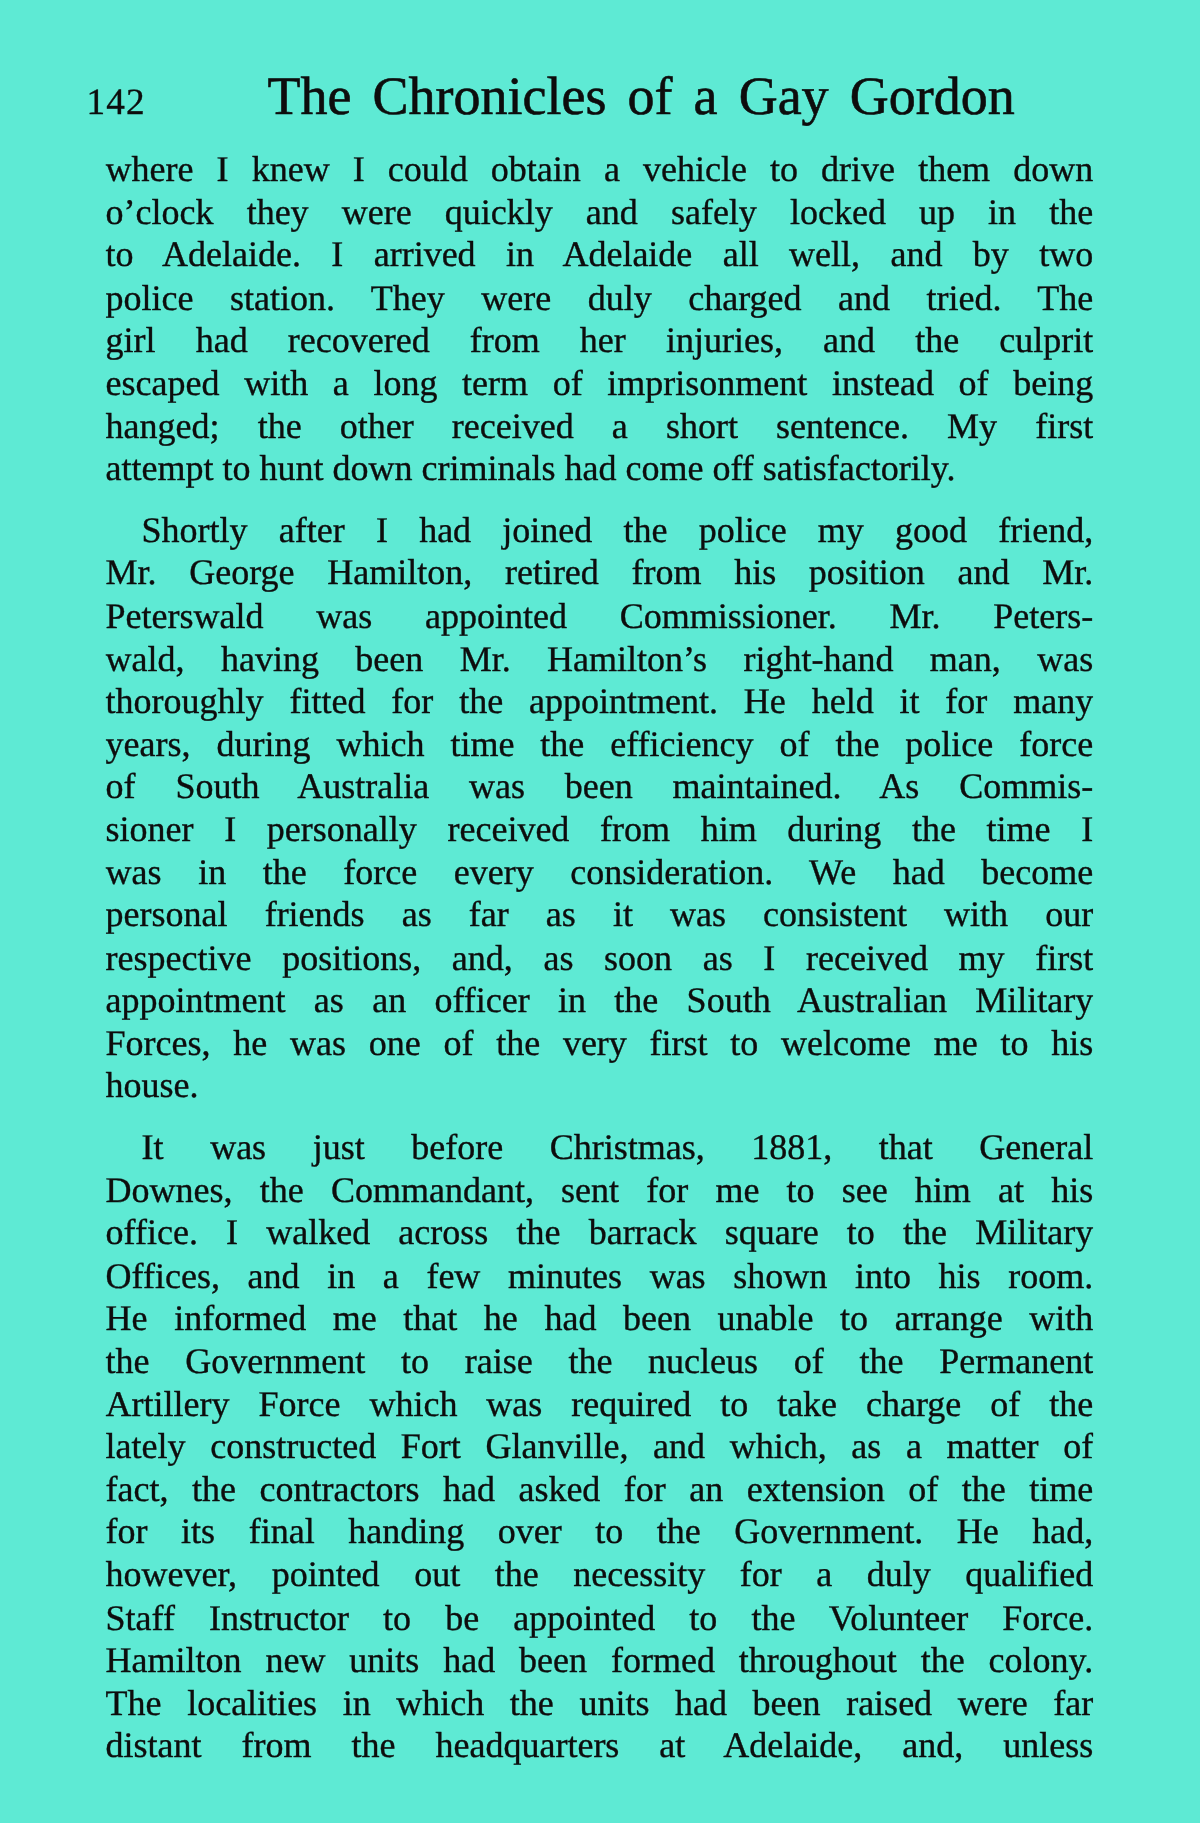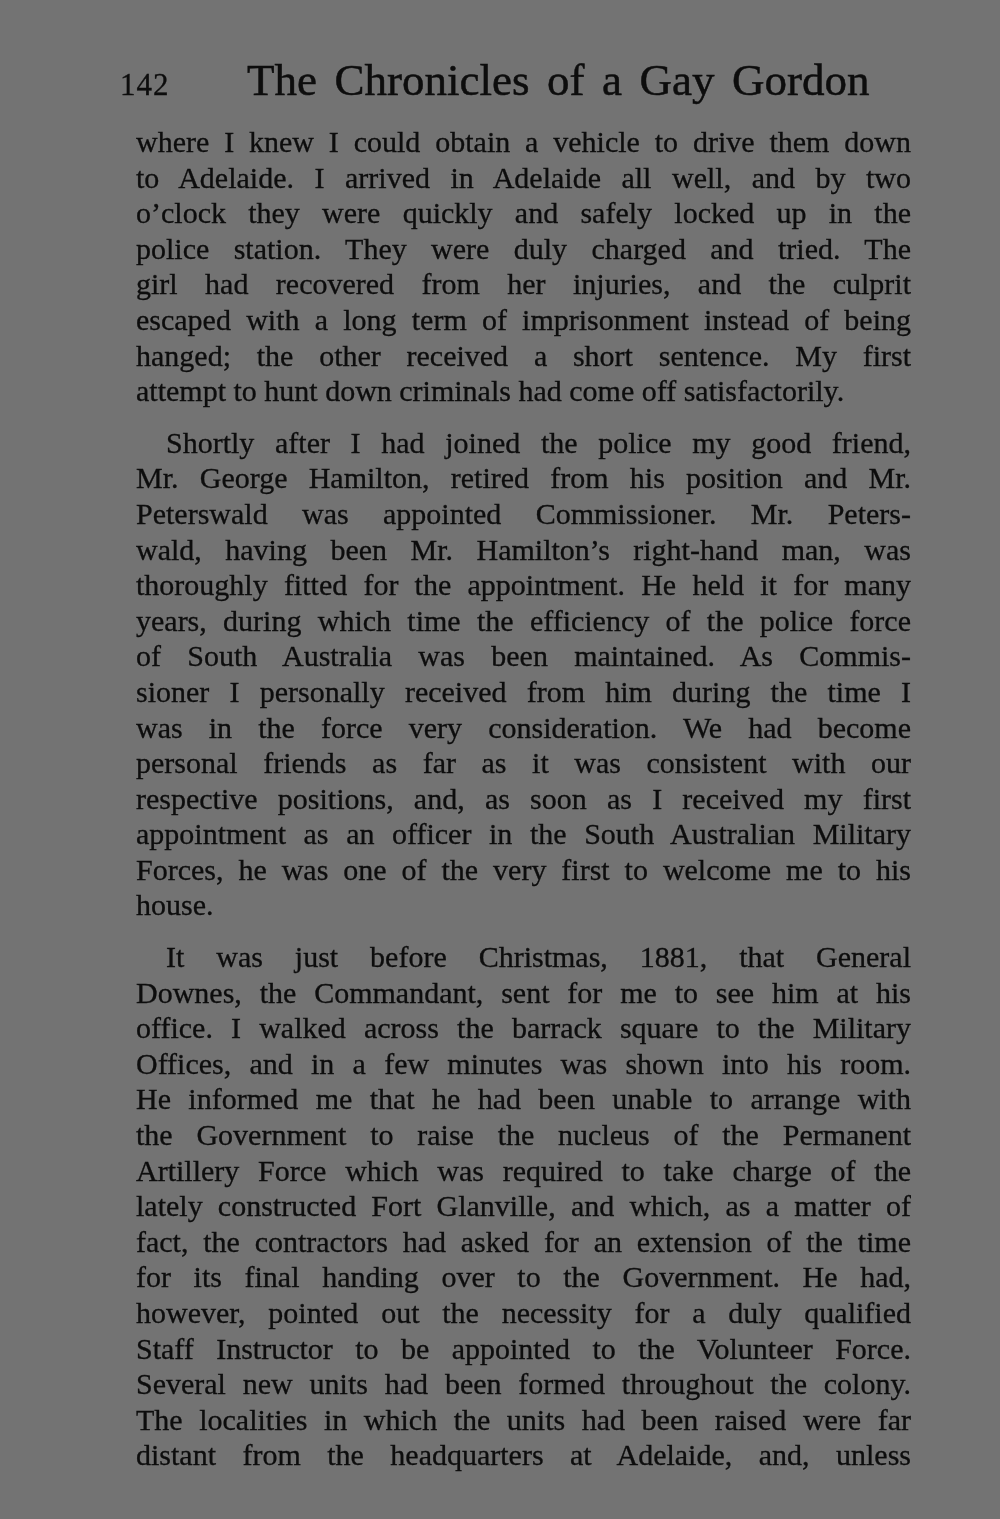--- a/index.html
+++ b/index.html
@@ -1,22 +1,22 @@
 <!DOCTYPE html>
 <html><head>
 <meta charset="utf-8">
 <style>
   html, body { margin: 0; padding: 0; background: #ffffff; }
   .page {
     position: relative;
     width: 1000px;
     height: 1519px;
-    background: #737373;
+    background: #5eead4;
     box-sizing: border-box;
-    padding: 54px 73px 0 120px;
+    padding: 54px 73px 0 72px;
     font-family: "Liberation Serif", "DejaVu Serif", serif;
     color: #0d0d0d;
     -webkit-text-stroke: 0.3px #0d0d0d;
     overflow: hidden;
   }
   .header {
     display: flex;
     align-items: baseline;
     height: 46px;
     margin-bottom: 24px;
@@ -55,58 +55,58 @@
 
   <div class="header">
     <span class="page-number">142</span>
     <span class="title">The Chronicles of a Gay Gordon</span>
   </div>
 
   <div class="body-text">
 
     <div class="paragraph">
       <div class="line">where I knew I could obtain a vehicle to drive them down</div>
+      <div class="line">o’clock they were quickly and safely locked up in the</div>
       <div class="line">to Adelaide. I arrived in Adelaide all well, and by two</div>
-      <div class="line">o’clock they were quickly and safely locked up in the</div>
       <div class="line">police station. They were duly charged and tried. The</div>
       <div class="line">girl had recovered from her injuries, and the culprit</div>
       <div class="line">escaped with a long term of imprisonment instead of being</div>
       <div class="line">hanged; the other received a short sentence. My first</div>
       <div class="line end">attempt to hunt down criminals had come off satisfactorily.</div>
     </div>
 
     <div class="paragraph">
       <div class="line indent">Shortly after I had joined the police my good friend,</div>
       <div class="line">Mr. George Hamilton, retired from his position and Mr.</div>
       <div class="line">Peterswald was appointed Commissioner. Mr. Peters-</div>
       <div class="line">wald, having been Mr. Hamilton’s right-hand man, was</div>
       <div class="line">thoroughly fitted for the appointment. He held it for many</div>
       <div class="line">years, during which time the efficiency of the police force</div>
       <div class="line">of South Australia was been maintained. As Commis-</div>
       <div class="line">sioner I personally received from him during the time I</div>
-      <div class="line">was in the force very consideration. We had become</div>
+      <div class="line">was in the force every consideration. We had become</div>
       <div class="line">personal friends as far as it was consistent with our</div>
       <div class="line">respective positions, and, as soon as I received my first</div>
       <div class="line">appointment as an officer in the South Australian Military</div>
       <div class="line">Forces, he was one of the very first to welcome me to his</div>
       <div class="line end">house.</div>
     </div>
 
     <div class="paragraph">
       <div class="line indent">It was just before Christmas, 1881, that General</div>
       <div class="line">Downes, the Commandant, sent for me to see him at his</div>
       <div class="line">office. I walked across the barrack square to the Military</div>
       <div class="line">Offices, and in a few minutes was shown into his room.</div>
       <div class="line">He informed me that he had been unable to arrange with</div>
       <div class="line">the Government to raise the nucleus of the Permanent</div>
       <div class="line">Artillery Force which was required to take charge of the</div>
       <div class="line">lately constructed Fort Glanville, and which, as a matter of</div>
       <div class="line">fact, the contractors had asked for an extension of the time</div>
       <div class="line">for its final handing over to the Government. He had,</div>
       <div class="line">however, pointed out the necessity for a duly qualified</div>
       <div class="line">Staff Instructor to be appointed to the Volunteer Force.</div>
-      <div class="line">Several new units had been formed throughout the colony.</div>
+      <div class="line">Hamilton new units had been formed throughout the colony.</div>
       <div class="line">The localities in which the units had been raised were far</div>
       <div class="line">distant from the headquarters at Adelaide, and, unless</div>
     </div>
 
   </div>
 </div>
 
 </body></html>

